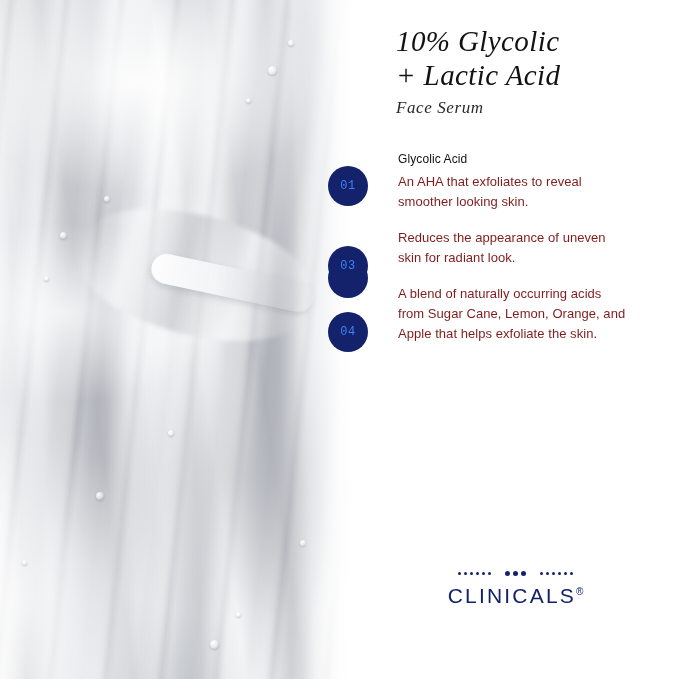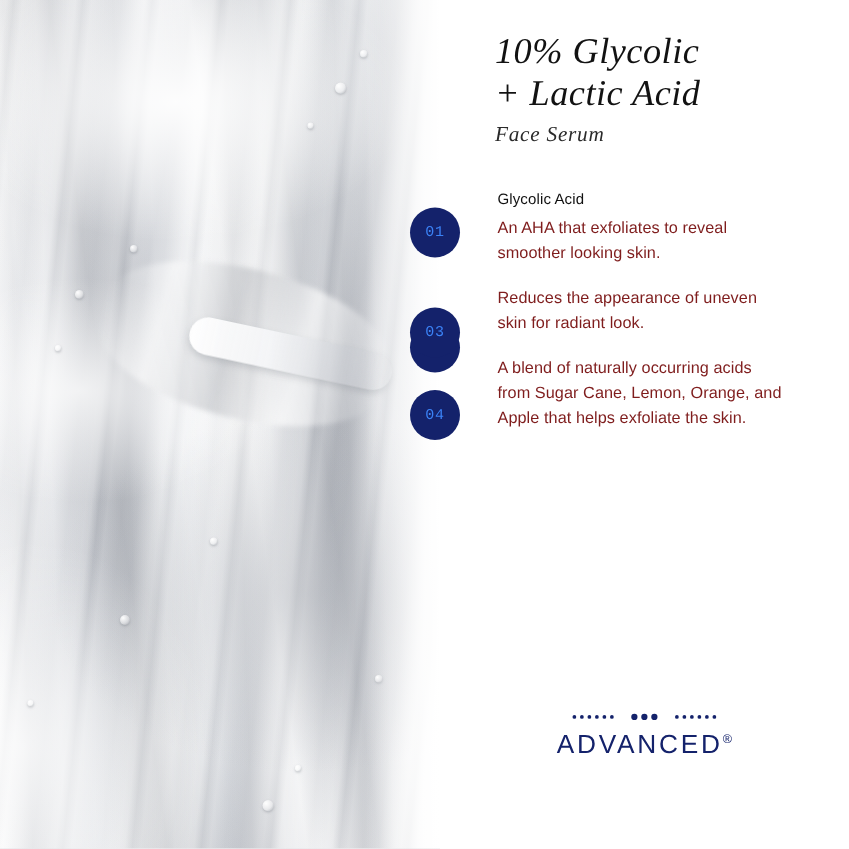--- a/index.html
+++ b/index.html
@@ -317,17 +317,17 @@
           <i class="d-lg"></i>
           <i class="d-lg"></i>
           <i class="gap"></i>
         <i></i>
           <i></i>
           <i></i>
           <i></i>
           <i></i>
           <i></i>
       </div>
-      <div class="brand-line2"><span>ADVANCED</span><span class="brand-reg">®</span></div>
+      <div class="brand-line2"><span>CLINICALS</span><span class="brand-reg">®</span></div>
     </div>
 
   </div>
 </div>
 
 </body></html>

